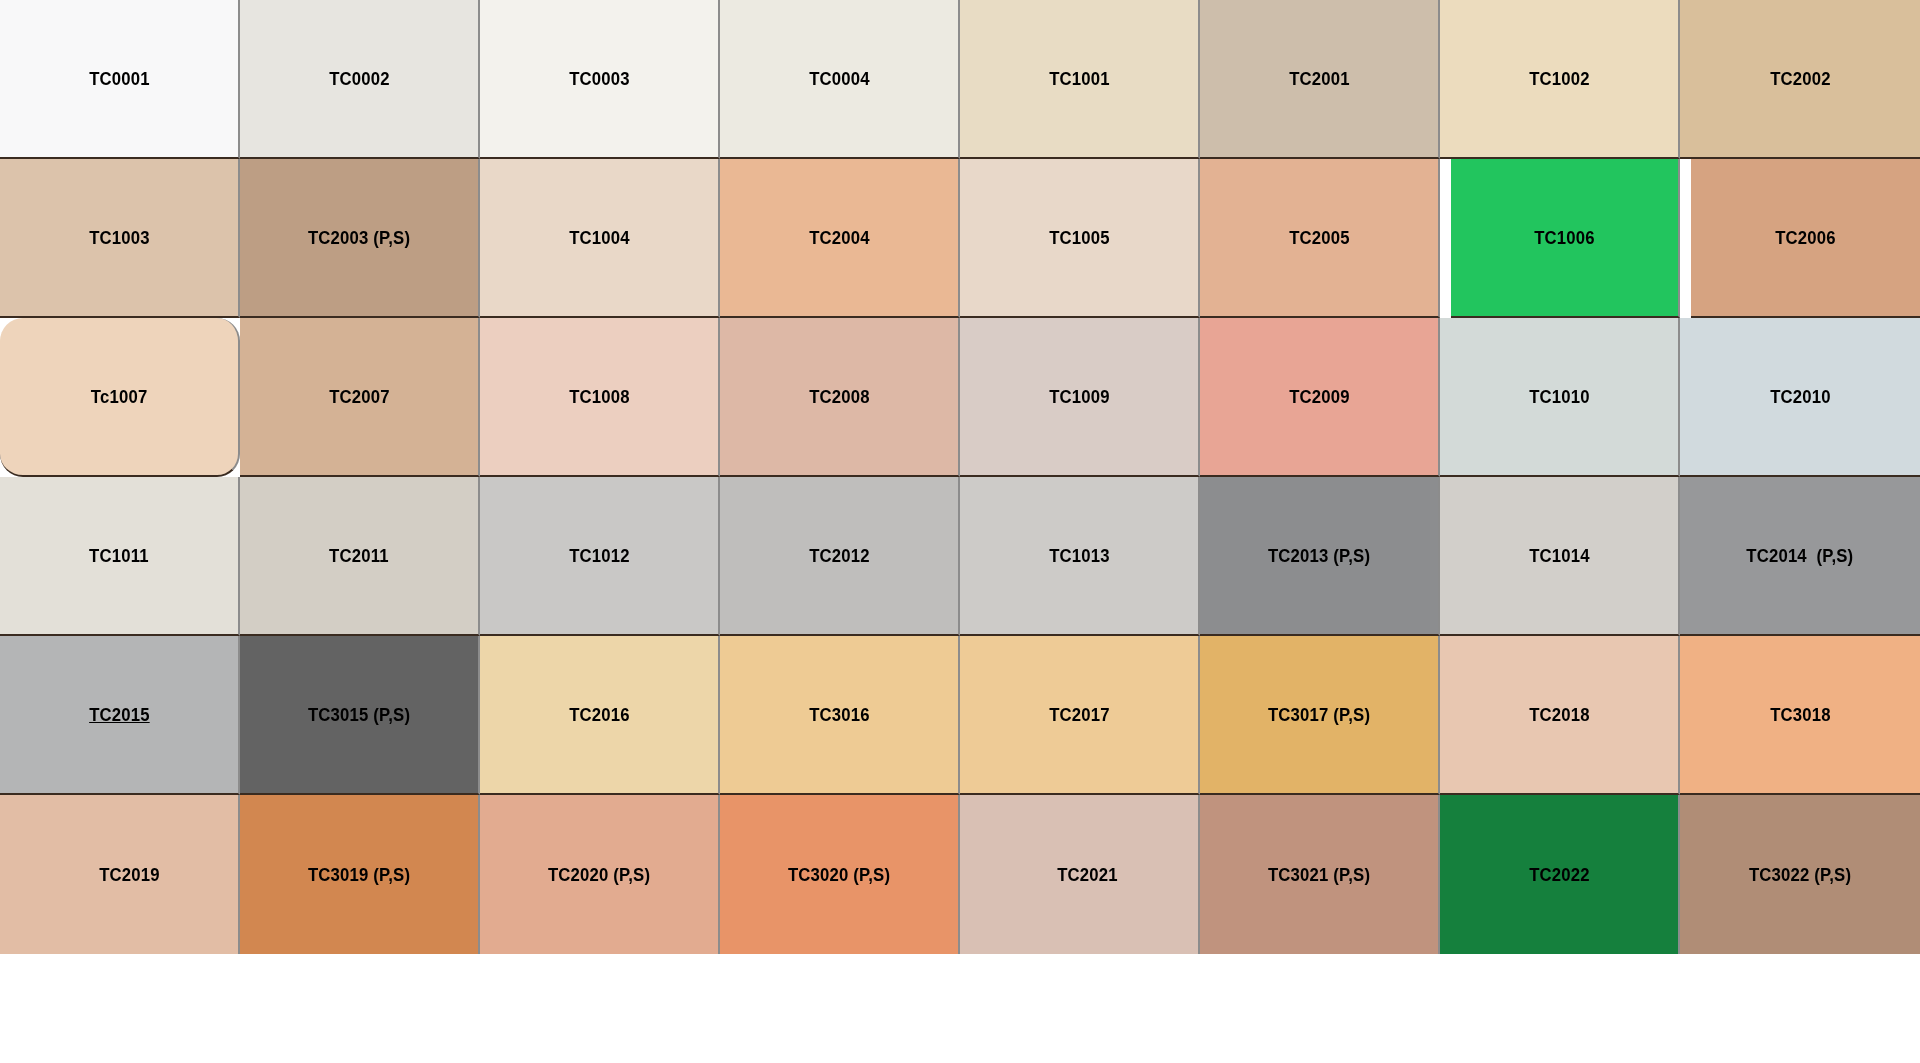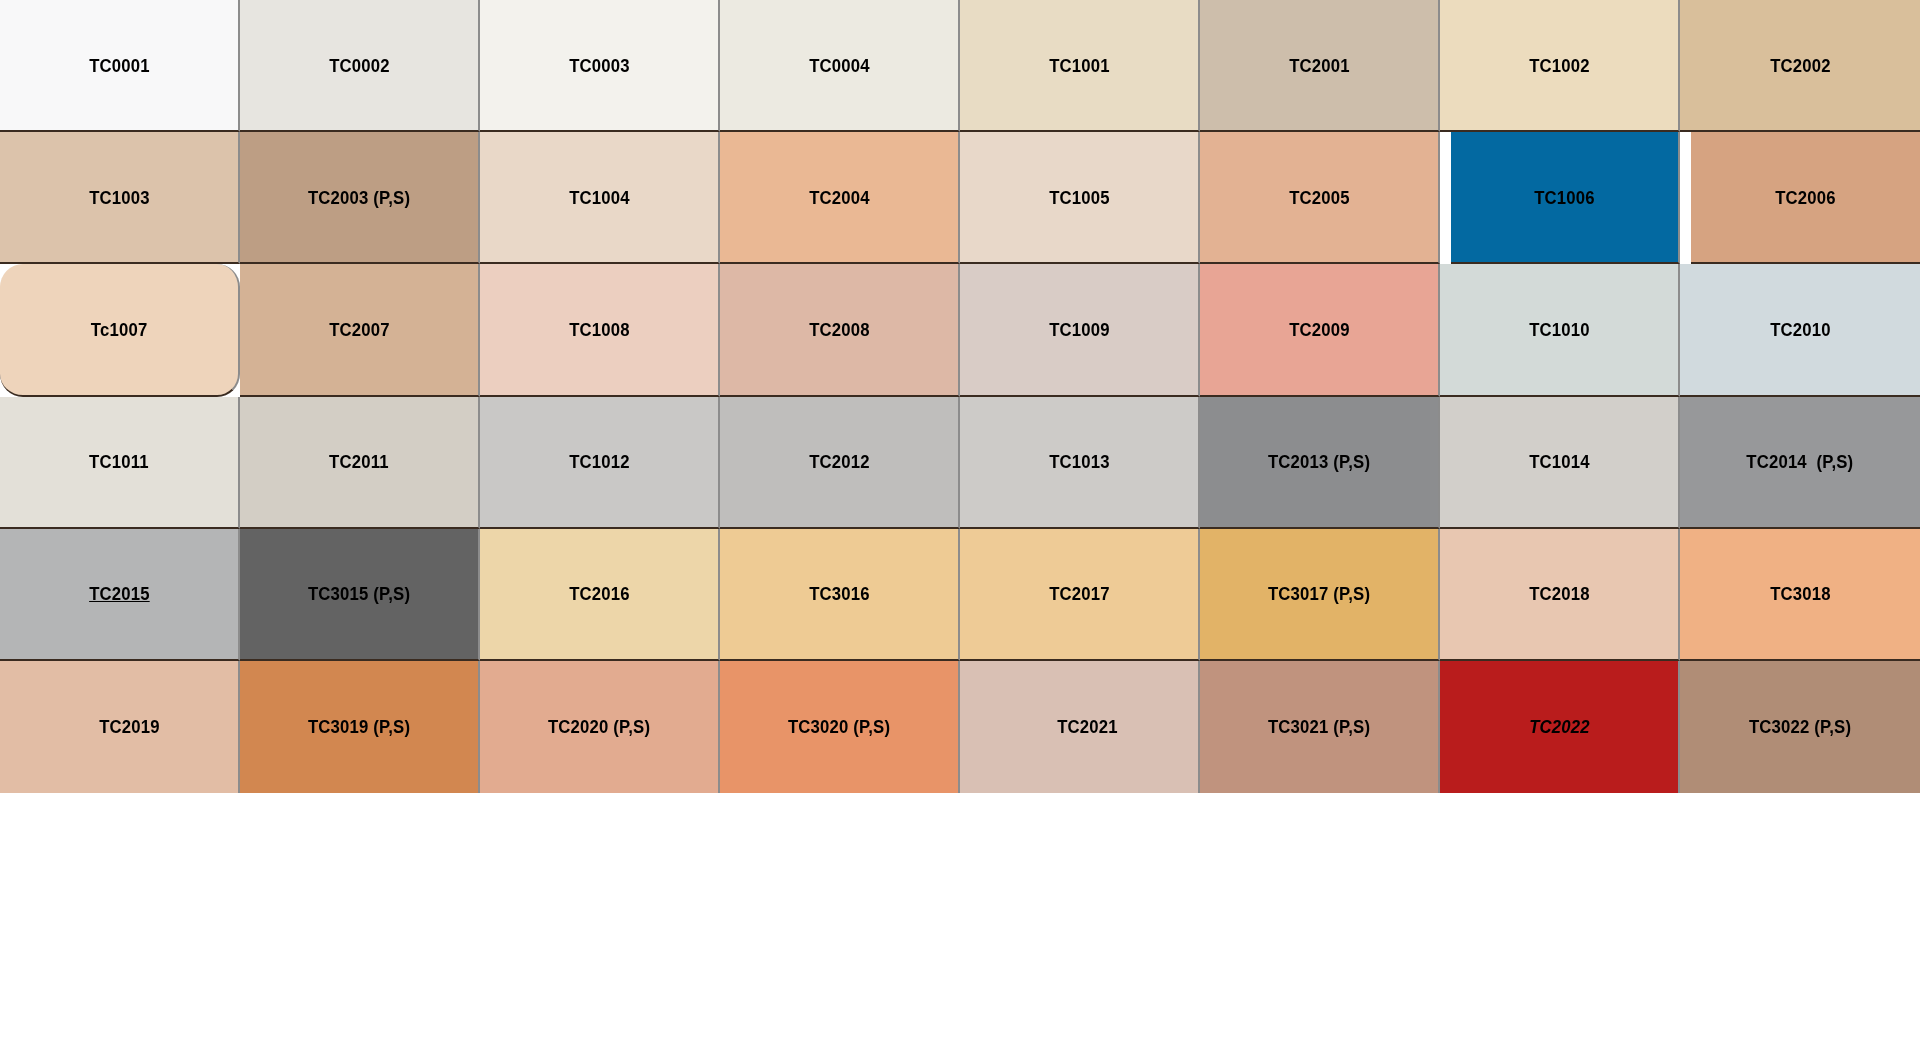--- a/index.html
+++ b/index.html
@@ -10,21 +10,21 @@
   }
   body {
     width: 1920px;
     height: 1063px;
     overflow: hidden;
     font-family: "Liberation Sans", "DejaVu Sans", sans-serif;
   }
 
   #swatch-grid {
     width: 1920px;
-    height: 793px;
+    height: 954px;
     display: grid;
     grid-template-columns: repeat(8, 1fr);
     grid-template-rows: repeat(6, 1fr);
     box-sizing: border-box;
   }
 
   .swatch-cell {
     position: relative;
     display: flex;
     align-items: center;
@@ -96,21 +96,21 @@
     </div>
     <div class="swatch-cell" style="background: rgb(234, 184, 148);">
       <span class="swatch-label">TC2004</span>
     </div>
     <div class="swatch-cell" style="background: rgb(232, 216, 201);">
       <span class="swatch-label">TC1005</span>
     </div>
     <div class="swatch-cell" style="background: rgb(227, 178, 147);">
       <span class="swatch-label">TC2005</span>
     </div>
-    <div class="swatch-cell" style="background: #0369a1; margin-left: 11px;">
+    <div class="swatch-cell" style="background: #22c55e; margin-left: 11px;">
       <span class="swatch-label">TC1006</span>
     </div>
     <div class="swatch-cell col-last" style="background: rgb(214, 163, 129); margin-left: 11px;">
       <span class="swatch-label">TC2006</span>
     </div>
     <div class="swatch-cell" style="background: rgb(238, 212, 187); border-radius: 23px;">
       <span class="swatch-label">Tc1007</span>
     </div>
     <div class="swatch-cell" style="background: rgb(212, 178, 149);">
       <span class="swatch-label">TC2007</span>
@@ -192,19 +192,19 @@
     </div>
     <div class="swatch-cell row-last" style="background: rgb(232, 148, 104);">
       <span class="swatch-label">TC3020 (P,S)</span>
     </div>
     <div class="swatch-cell row-last" style="background: rgb(217, 192, 180); padding-left: 16px;">
       <span class="swatch-label">TC2021</span>
     </div>
     <div class="swatch-cell row-last" style="background: rgb(192, 147, 126);">
       <span class="swatch-label">TC3021 (P,S)</span>
     </div>
-    <div class="swatch-cell row-last" style="background: #b91c1c; font-style: italic;">
+    <div class="swatch-cell row-last" style="background: #15803d;">
       <span class="swatch-label">TC2022</span>
     </div>
     <div class="swatch-cell col-last row-last" style="background: rgb(176, 141, 118);">
       <span class="swatch-label">TC3022 (P,S)</span>
     </div>
   </div>
 
 </body></html>

